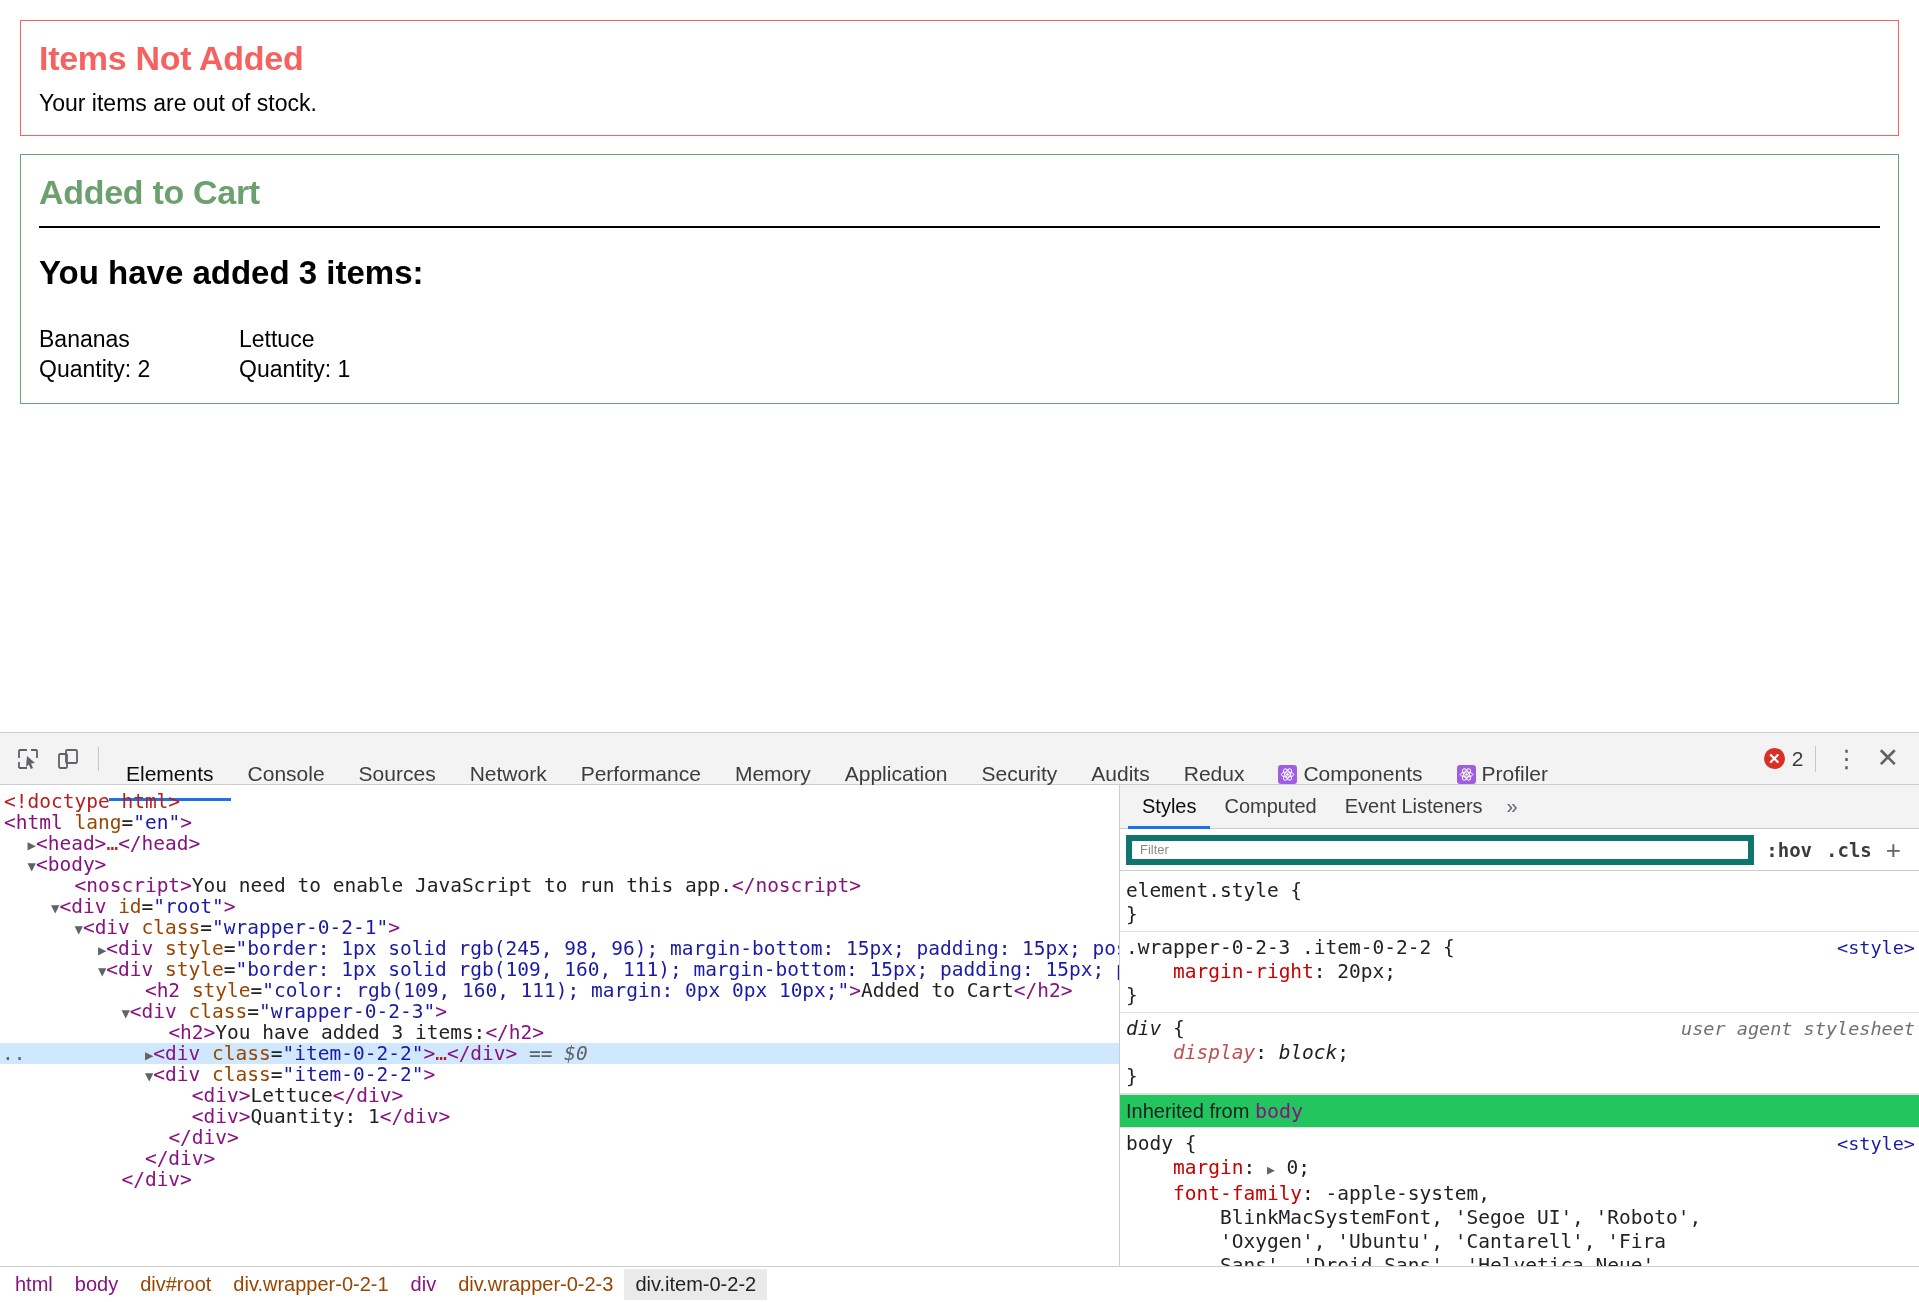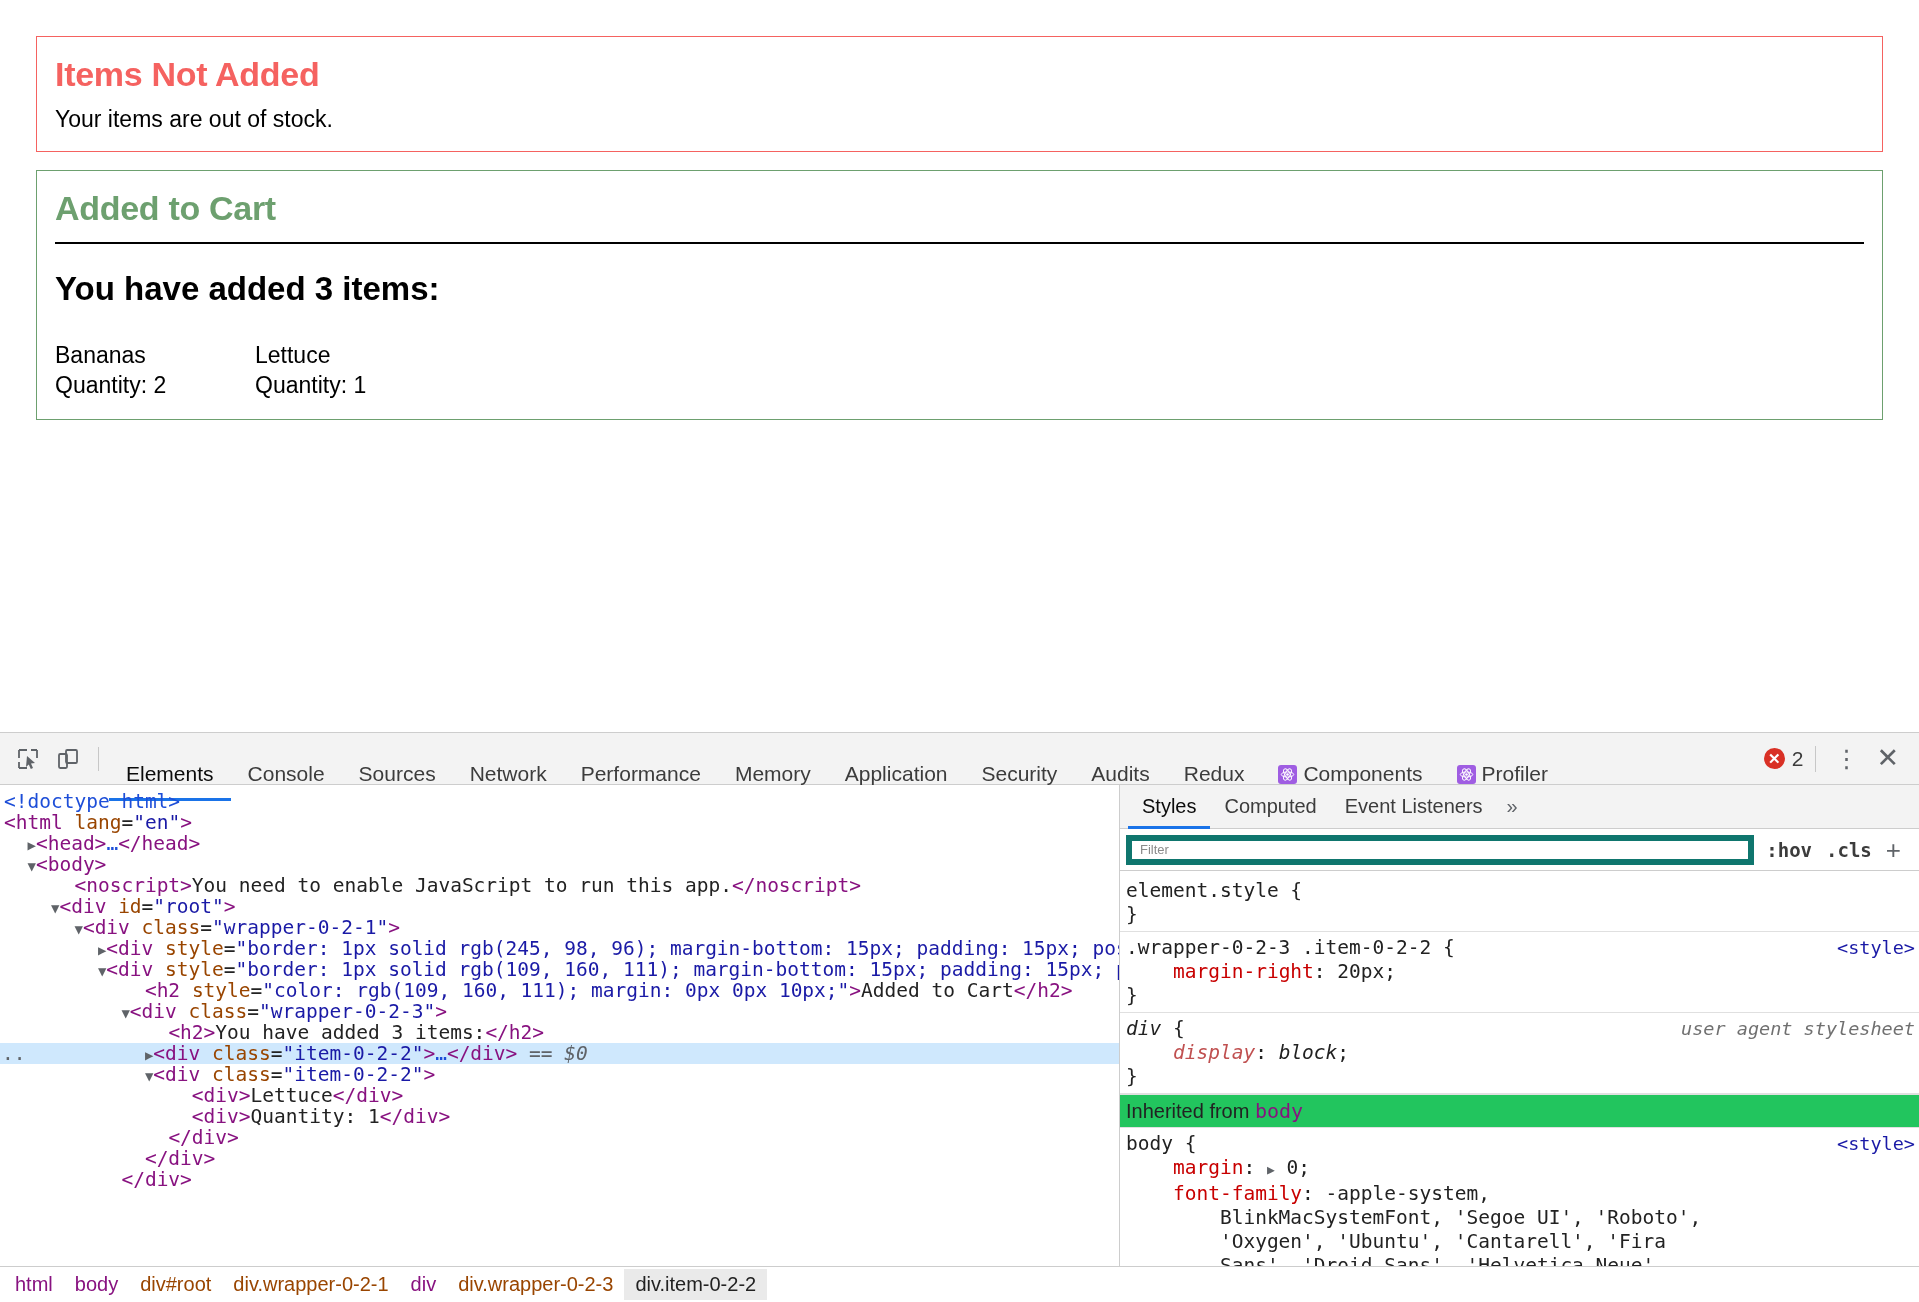--- a/index.html
+++ b/index.html
@@ -9,21 +9,21 @@
     background:#ffffff;
     font-family:"Liberation Sans", sans-serif;
     overflow:hidden;
   }
 
   
   #page-area {
     position:absolute; left:0; top:0; width:1919px; height:732px;
     background:#fff; overflow:hidden;
   }
-  .wrapper { padding:16px; }
+  .wrapper { padding:0; }
   .alert-box {
     border:1px solid #f56260;
     margin:0 20px 18px 20px;
     padding:18px;
     position:relative;
   }
   .alert-box.green { border-color:#6da06f; }
   .alert-title {
     font-size:34px; font-weight:bold; margin:0 0 12px 0;
     color:#f56260; letter-spacing:-0.3px;
@@ -101,21 +101,21 @@
     padding-left:4px; color:#222;
   }
   .dom-line.sel { background:#cfe8fd; }
   .dom-line.sel .gutter { color:#5f6368; }
   .gutter { position:absolute; left:2px; color:#5f6368; }
   .tri { color:#5f6368; font-size:14px; }
   .tag { color:#881280; }
   .attr { color:#994500; }
   .val { color:#1a1aa6; }
   .txt { color:#222; }
-  .cmt { color:#1d4ed8;text-align:right; }
+  .cmt { color:#b91c1c;text-align:right; }
   .dollar { color:#5f6368; font-style:italic; }
 
   
   .styles-pane { flex:1; display:flex; flex-direction:column; min-width:0; background:#fff; overflow:hidden; }
   .styles-tabs {
     height:44px; min-height:44px; background:#f3f3f3;
     border-bottom:1px solid #cdcdcd;
     display:flex; align-items:stretch; padding-left:8px;
   }
   .st-tab {

